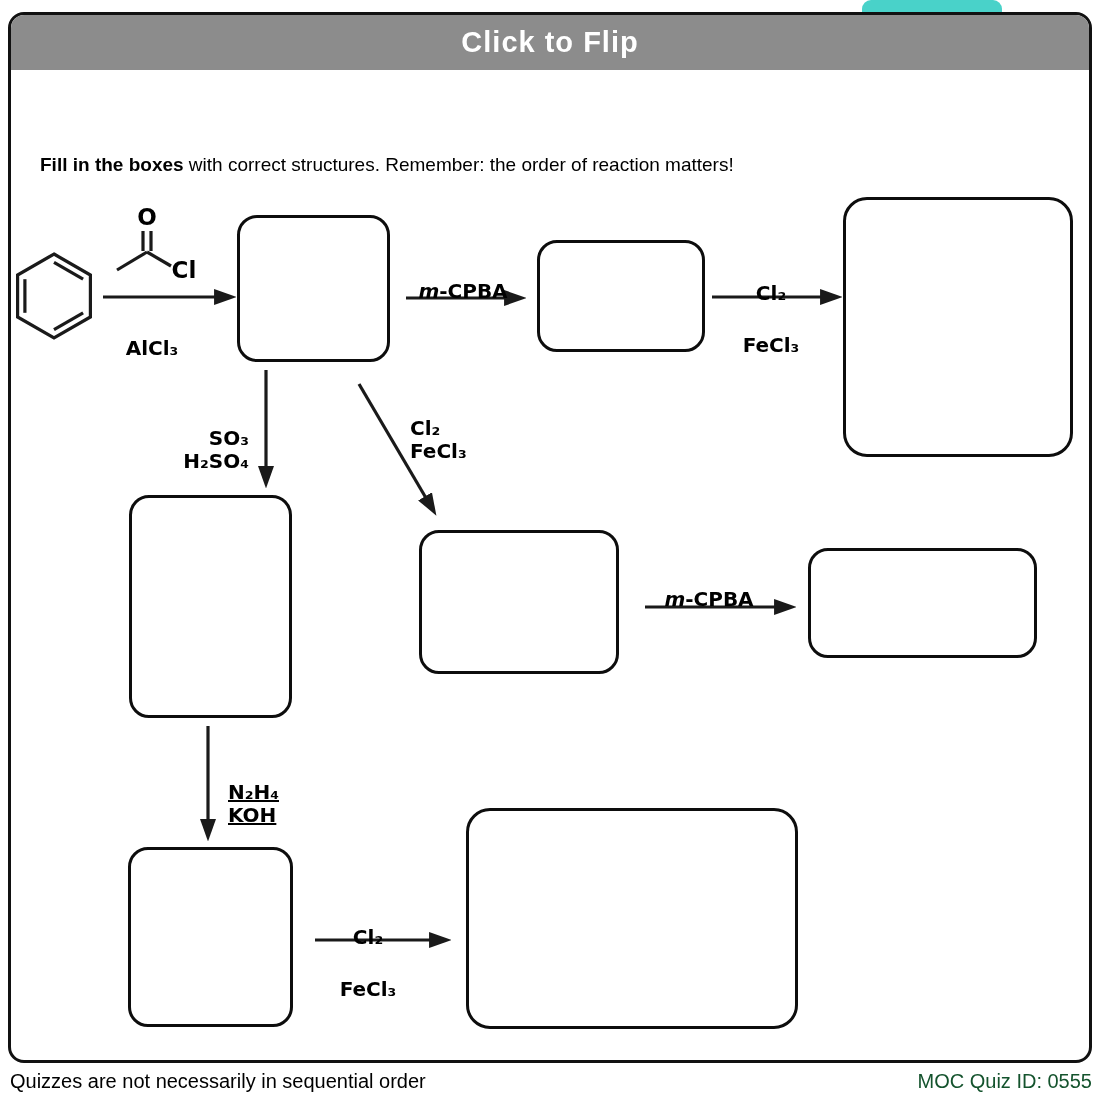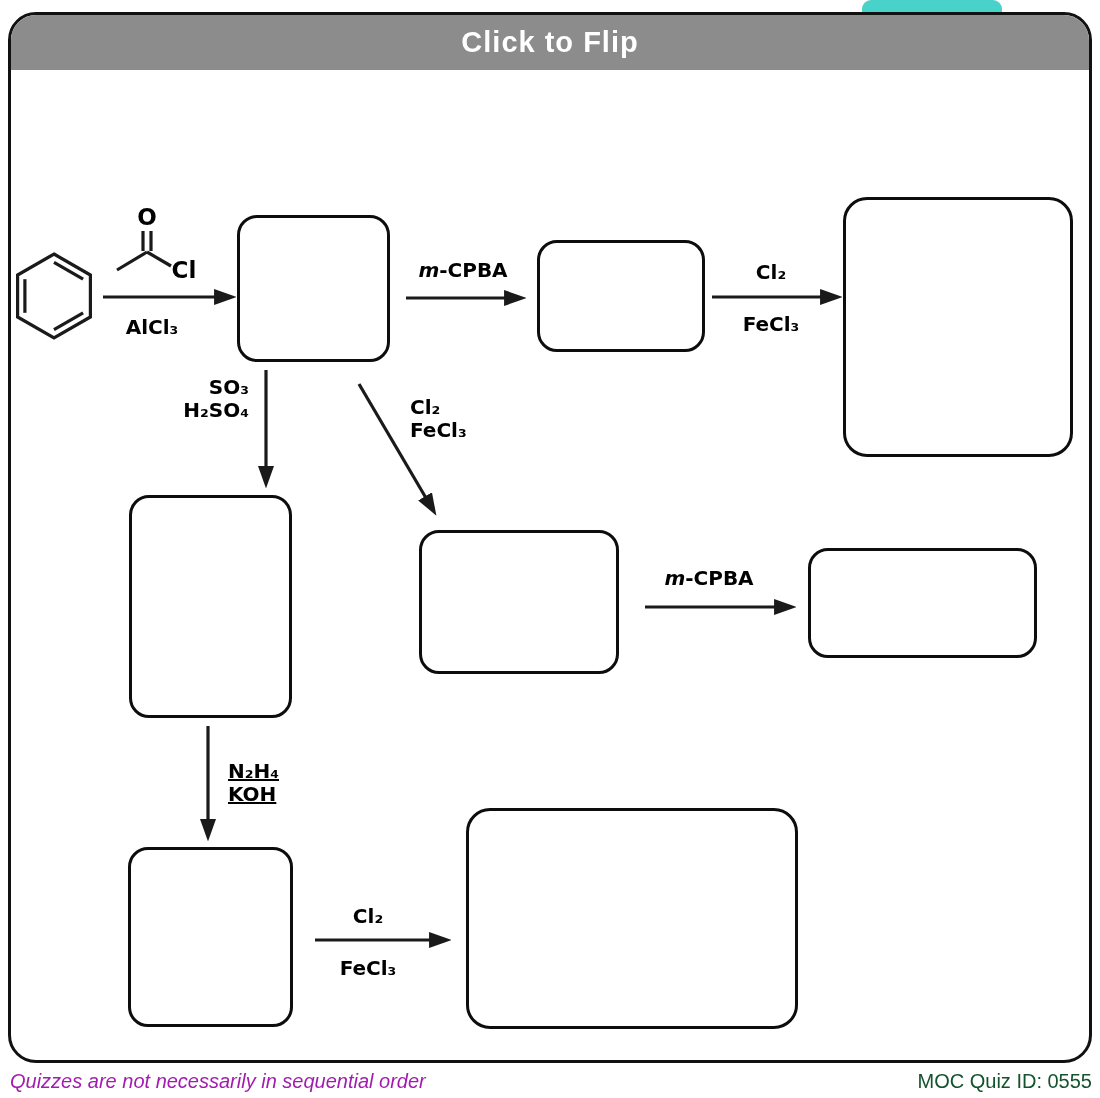--- a/index.html
+++ b/index.html
@@ -1,48 +1,49 @@
 <!DOCTYPE html>
 <html><head>
 <meta charset="utf-8">
 <style>
   html,body{margin:0;padding:0;background:#ffffff;}
   body{width:1100px;height:1098px;position:relative;font-family:"Liberation Sans",sans-serif;}
   .flip-tab{position:absolute;left:862px;top:0;width:140px;height:18px;background:#49d2c9;border-radius:9px 9px 0 0;z-index:0;}
   .card{position:absolute;left:8px;top:12px;width:1084px;height:1051px;box-sizing:border-box;
-        background:#ffffff;border:3px solid #111111;border-radius:28px;z-index:1;overflow:hidden;}
+        background:#ffffff;border:3px solid #111111;border-radius:16px;z-index:1;overflow:hidden;}
   .card-header{position:absolute;left:0;top:0;width:100%;height:55px;background:#8c8c8c;
         display:flex;align-items:center;justify-content:center;}
   .card-title{color:#ffffff;font-size:29px;font-weight:bold;letter-spacing:1px;}
   .content{position:absolute;left:0;top:0;width:1078px;height:1045px;}
   .instruction{position:absolute;left:29px;top:139px;font-size:19px;color:#000;white-space:nowrap;}
   .instruction b{font-weight:bold;}
   .art{position:absolute;left:0;top:0;}
   .abox{position:absolute;box-sizing:border-box;background:#ffffff;border:3px solid #0d0d0d;border-radius:20px;}
   .abox.big{border-radius:24px;}
   .lbl{position:absolute;font-family:"DejaVu Sans",sans-serif;font-weight:bold;font-size:20px;
-       color:#000;line-height:23px;white-space:nowrap;}
+       color:#000;line-height:23px;white-space:nowrap;margin-top:21px;}
   .ctr{transform:translate(-50%,-50%);}
   .ralign{text-align:right;}
   .ital{font-style:italic;}
-  .footer-left{position:absolute;left:10px;top:1070px;font-size:20px;font-style:italic;color:#a21caf;text-align:center;}
+  .footer-left{position:absolute;left:10px;top:1070px;font-size:20px;color:#000000;text-align:center;}
   .footer-right{position:absolute;right:8px;top:1070px;font-size:20px;color:#14532d;}
 </style>
 </head>
 <body>
 
 <div class="flip-tab"></div>
 
 <div class="card">
   <div class="card-header">
     <span class="card-title">Click to Flip</span>
   </div>
 
   <div class="content">
 
+    <div class="instruction"><b>Fill in the boxes</b><span> with correct structures. Remember: the order of reaction matters!</span></div>
 
     <svg class="art" width="1078" height="1045" viewBox="11 15 1078 1045">
       <defs>
         <marker id="ah" viewBox="0 0 7 5" markerWidth="7" markerHeight="5" refX="0.6" refY="2.5" orient="auto" markerUnits="strokeWidth">
           <path d="M0,0 L7,2.5 L0,5 Z" fill="#1a1a1a"></path>
         </marker>
       </defs>
 
       <g fill="none" stroke="#1a1a1a" stroke-width="3.2">
         <path d="M54,254 L90.4,275 L90.4,317 L54,338 L17.6,317 L17.6,275 Z"></path>
@@ -83,21 +84,21 @@
     <div class="abox" style="left:117px;top:832px;width:165px;height:180px;"></div>
     <div class="abox big" style="left:455px;top:793px;width:332px;height:221px;"></div>
 
     <div class="lbl ctr" style="left:141px;top:312px;">AlCl₃</div>
 
     <div class="lbl ctr" style="left:452px;top:255px;"><span class="ital">m</span><span>-CPBA</span></div>
 
     <div class="lbl ctr" style="left:760px;top:257px;">Cl₂</div>
     <div class="lbl ctr" style="left:760px;top:309px;">FeCl₃</div>
 
-    <div class="lbl ralign" style="left:138px;top:361px;width:100px;">
+    <div class="lbl ralign" style="left:138px;top:391px;width:100px;">
       <div>SO₃</div>
       <div>H₂SO₄</div>
     </div>
 
     <div class="lbl" style="left:399px;top:381px;">
       <div>Cl₂</div>
       <div>FeCl₃</div>
     </div>
 
     <div class="lbl ctr" style="left:698px;top:563px;"><span class="ital">m</span><span>-CPBA</span></div>

